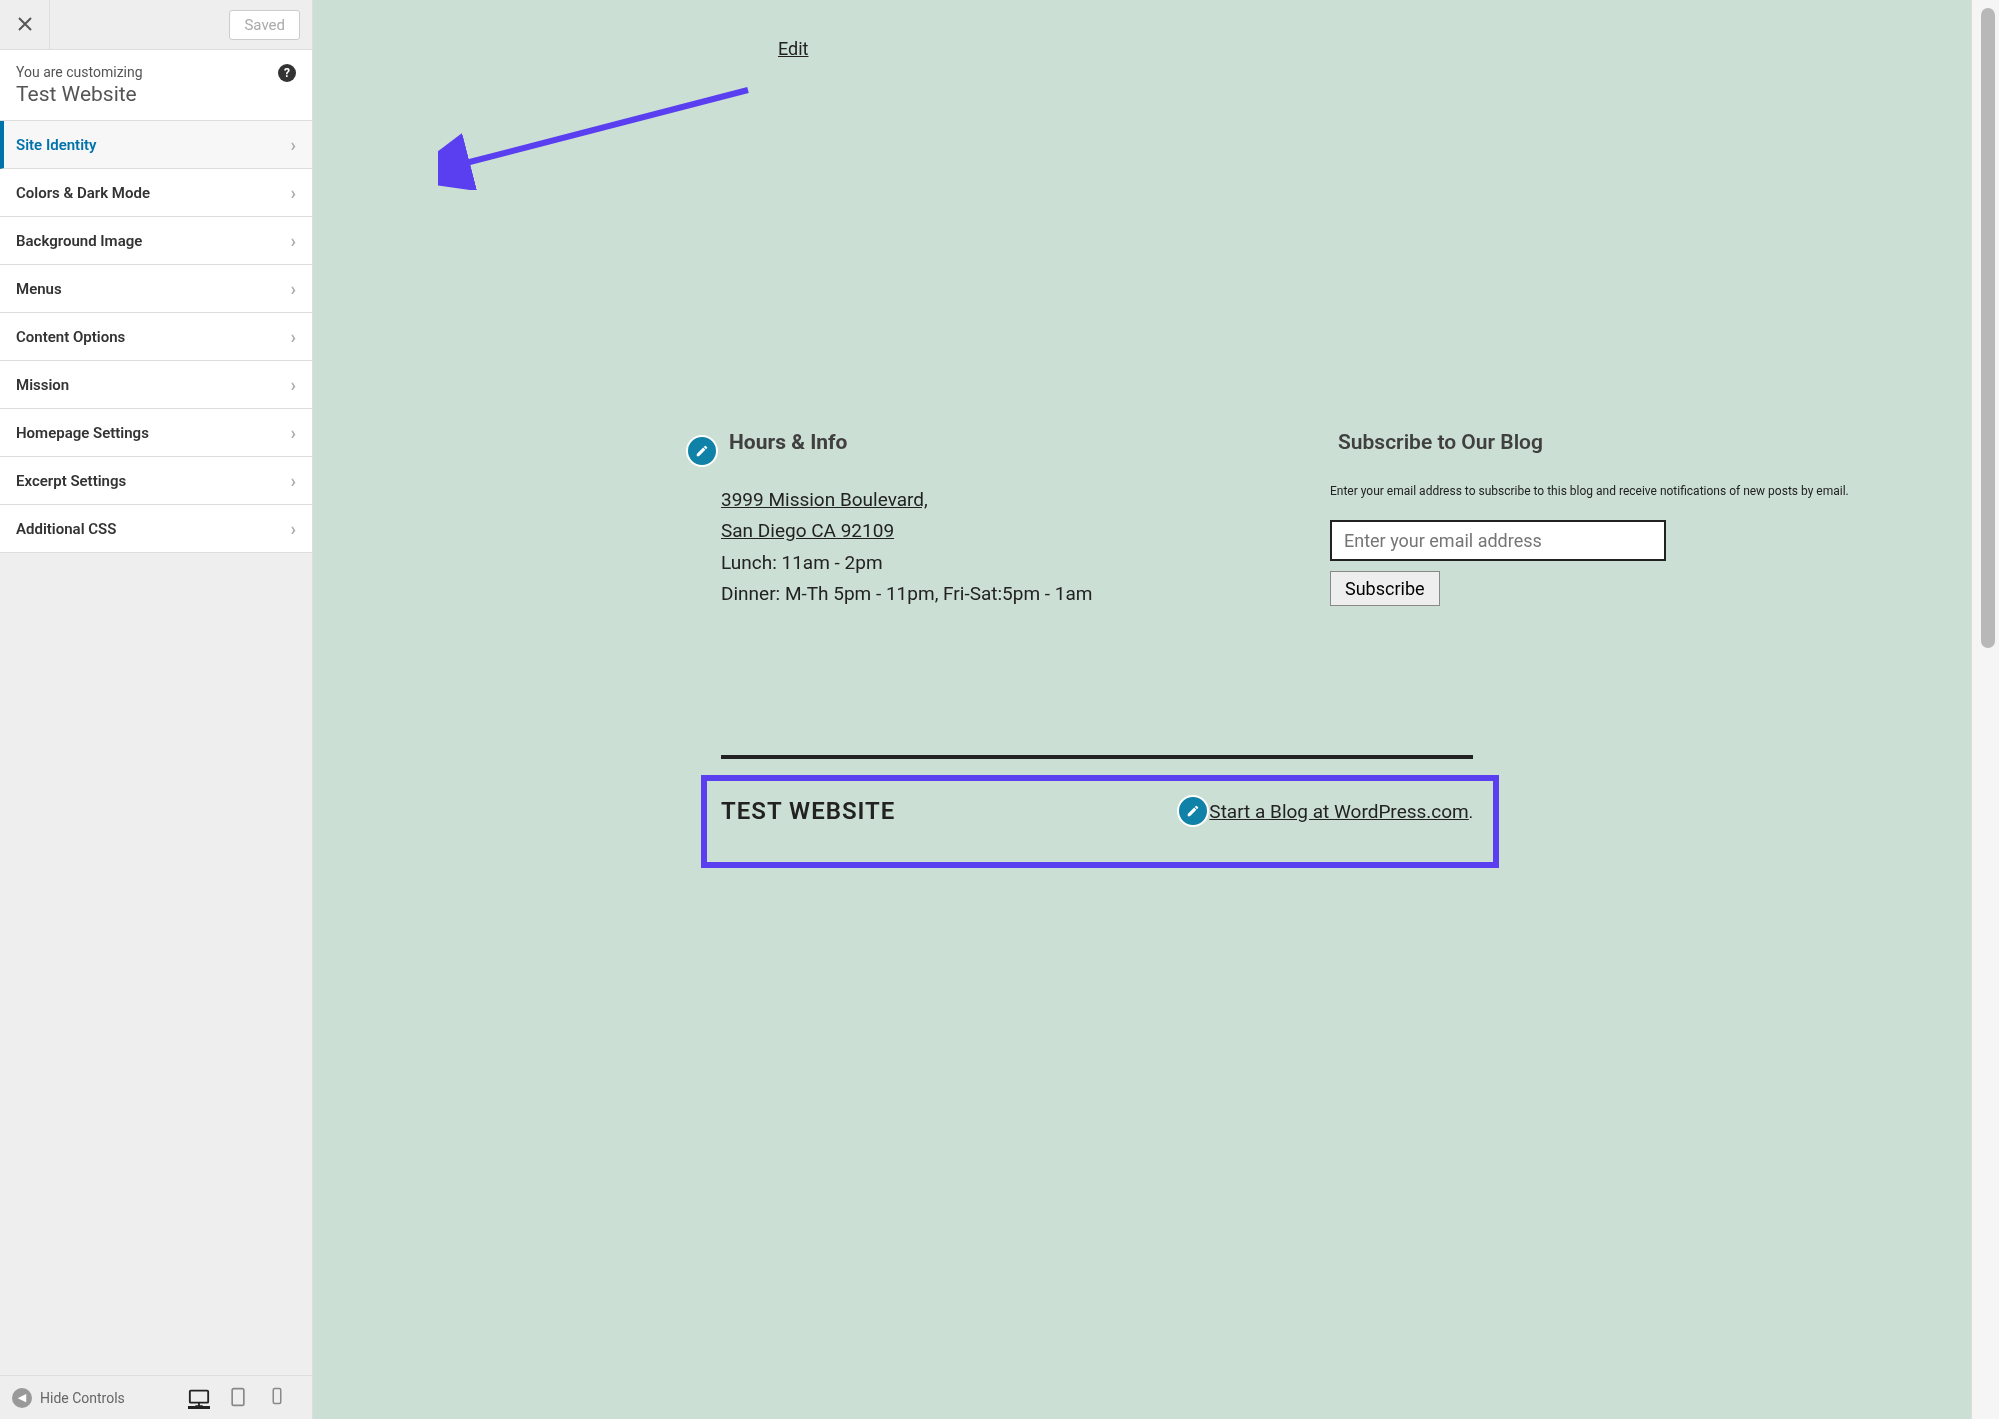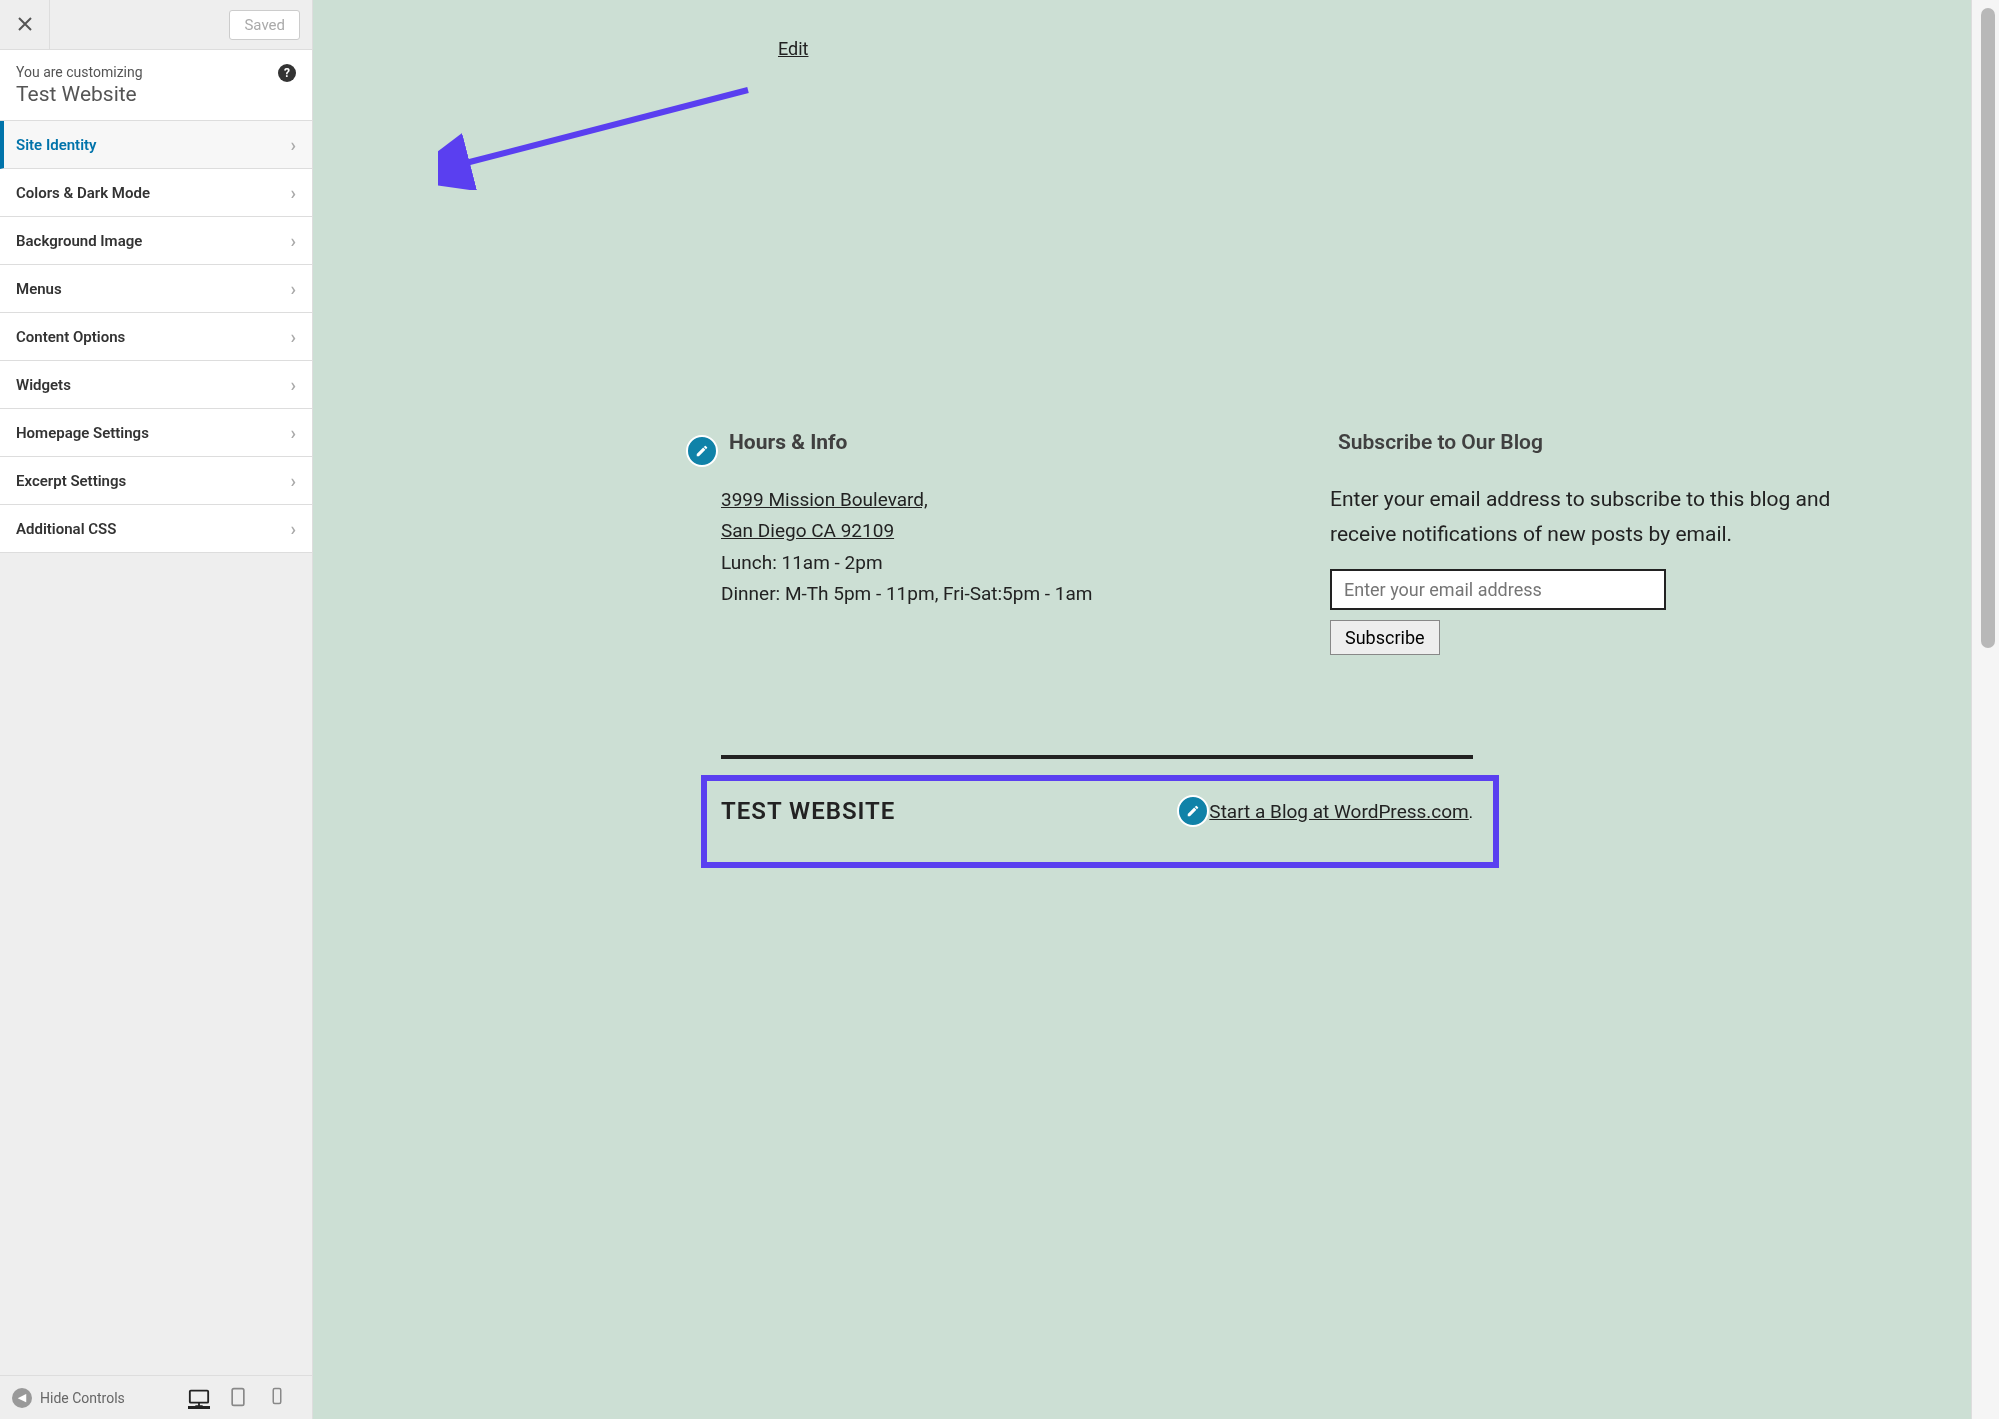--- a/index.html
+++ b/index.html
@@ -189,21 +189,21 @@
     }
     .widget-content {
       font-size: 19px;
       color: #222;
       line-height: 1.65;
     }
     .widget-content .addr {
       text-decoration: underline;
     }
     .subscribe-desc {
-      font-size: 21px;
+      font-size: 12px;
       color: #222;
       line-height: 1.65;
       margin-bottom: 18px;
     }
     .email-input {
       width: 336px;
       padding: 8px 12px;
       font-size: 18px;
       border: 2px solid #222;
       color: #888;
@@ -331,21 +331,21 @@
     </div>
     <div class="menu-item">
       <span>Menus</span>
       <span class="chevron-right">›</span>
     </div>
     <div class="menu-item">
       <span>Content Options</span>
       <span class="chevron-right">›</span>
     </div>
     <div class="menu-item">
-      <span>Widgets</span>
+      <span>Mission</span>
       <span class="chevron-right">›</span>
     </div>
     <div class="menu-item">
       <span>Homepage Settings</span>
       <span class="chevron-right">›</span>
     </div>
     <div class="menu-item">
       <span>Excerpt Settings</span>
       <span class="chevron-right">›</span>
     </div>

